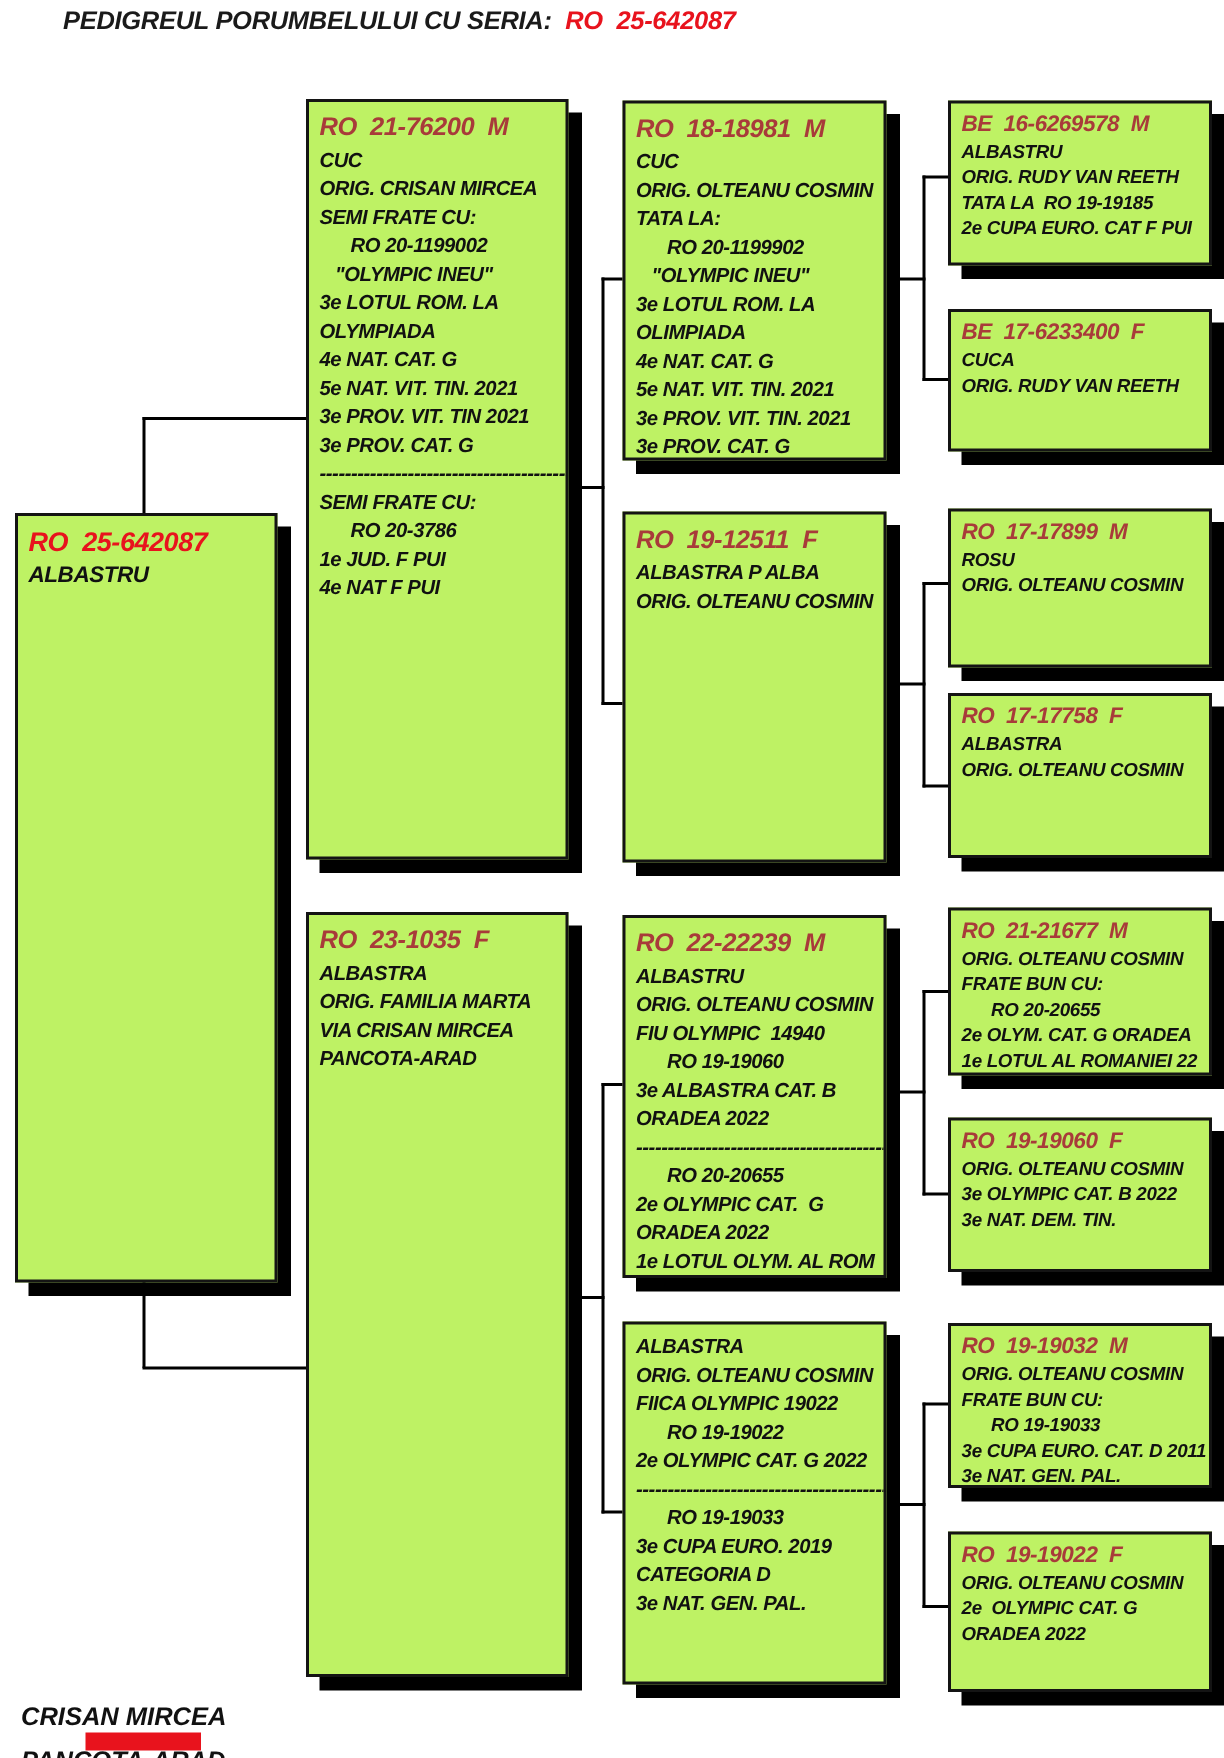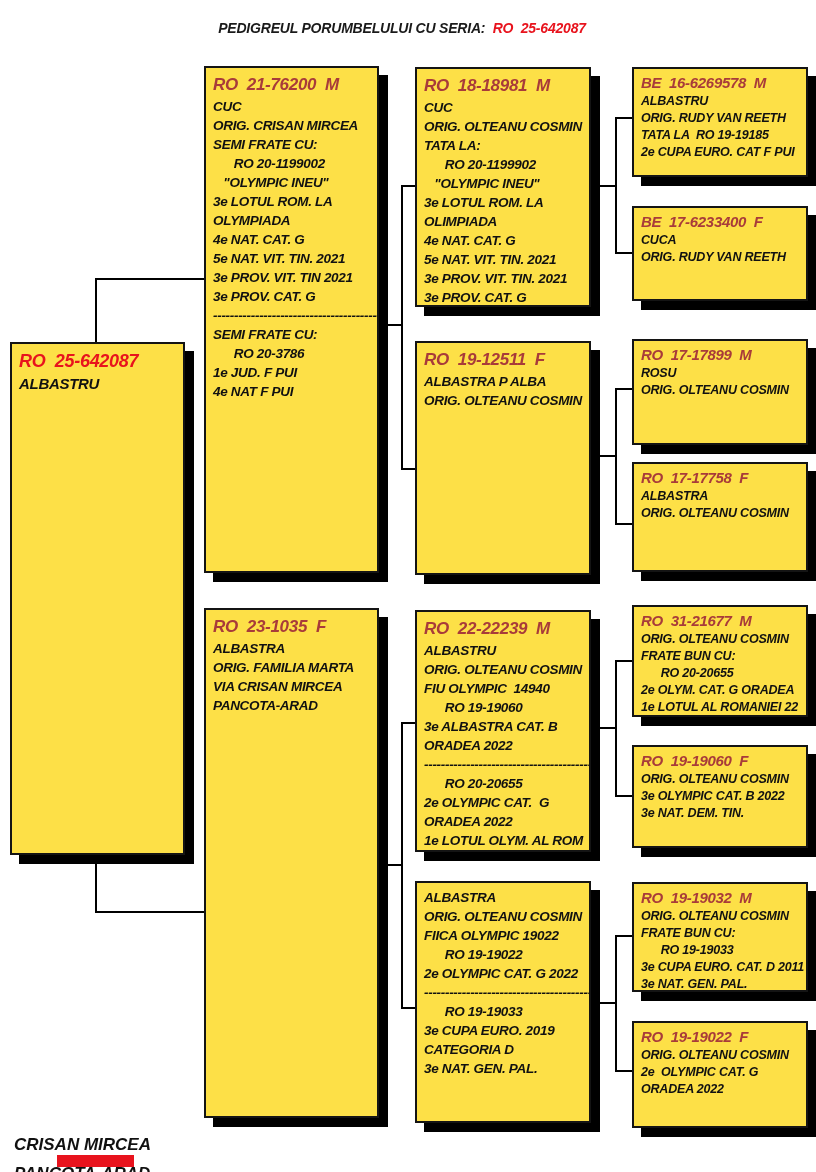--- a/index.html
+++ b/index.html
@@ -1,27 +1,27 @@
 <!DOCTYPE html>
 <html style="--bright_red: #e8131d; --dark_red: #a83b3a;"><head>
 <meta charset="utf-8">
 <style>
   html,body{margin:0;padding:0;}
   body{
     width:816px;height:1172px;position:relative;background:#ffffff;
     font-family:"Liberation Sans",sans-serif;overflow:hidden;
   }
   .title{
-    position:absolute;left:42px;top:20px;width:720px;
-    font-size:14px;font-weight:bold;font-style:italic;color:#1a1a1a;
-    white-space:pre;letter-spacing:-0.2px;text-align:center;
+    position:absolute;left:42px;top:4px;width:720px;
+    font-size:17px;font-weight:bold;font-style:italic;color:#1a1a1a;
+    white-space:pre;letter-spacing:-0.2px;
   }
   .title .serial-red{color:var(--bright_red);}
   .box{
-    position:absolute;background:#fde047;border:2px solid #141414;
+    position:absolute;background:#bef264;border:2px solid #141414;
     box-shadow:9px 9px 0 0 #000;box-sizing:border-box;
     padding:5px 2px 0 7px;overflow:hidden;
   }
   .box .serial{
     font-weight:bold;font-style:italic;color:var(--dark_red);
     font-size:17px;line-height:24px;white-space:pre;letter-spacing:-0.3px;
   }
   .box .line{
     font-weight:bold;font-style:italic;color:#111111;
     font-size:13.5px;line-height:19px;white-space:pre;letter-spacing:-0.3px;
@@ -182,21 +182,21 @@
 <div class="box small" style="left:632px;top:462px;width:176px;height:110px">
   <div class="serial">RO  17-17758  F</div>
   <div class="lines">
 
   <div class="line">ALBASTRA</div>
       <div class="line">ORIG. OLTEANU COSMIN</div>
     </div>
 </div>
 
 <div class="box small" style="left:632px;top:605px;width:176px;height:112px">
-  <div class="serial">RO  31-21677  M</div>
+  <div class="serial">RO  21-21677  M</div>
   <div class="lines">
 
   <div class="line">ORIG. OLTEANU COSMIN</div>
       <div class="line">FRATE BUN CU:</div>
       <div class="line">      RO 20-20655</div>
       <div class="line">2e OLYM. CAT. G ORADEA</div>
       <div class="line">1e LOTUL AL ROMANIEI 22</div>
     </div>
 </div>
 

